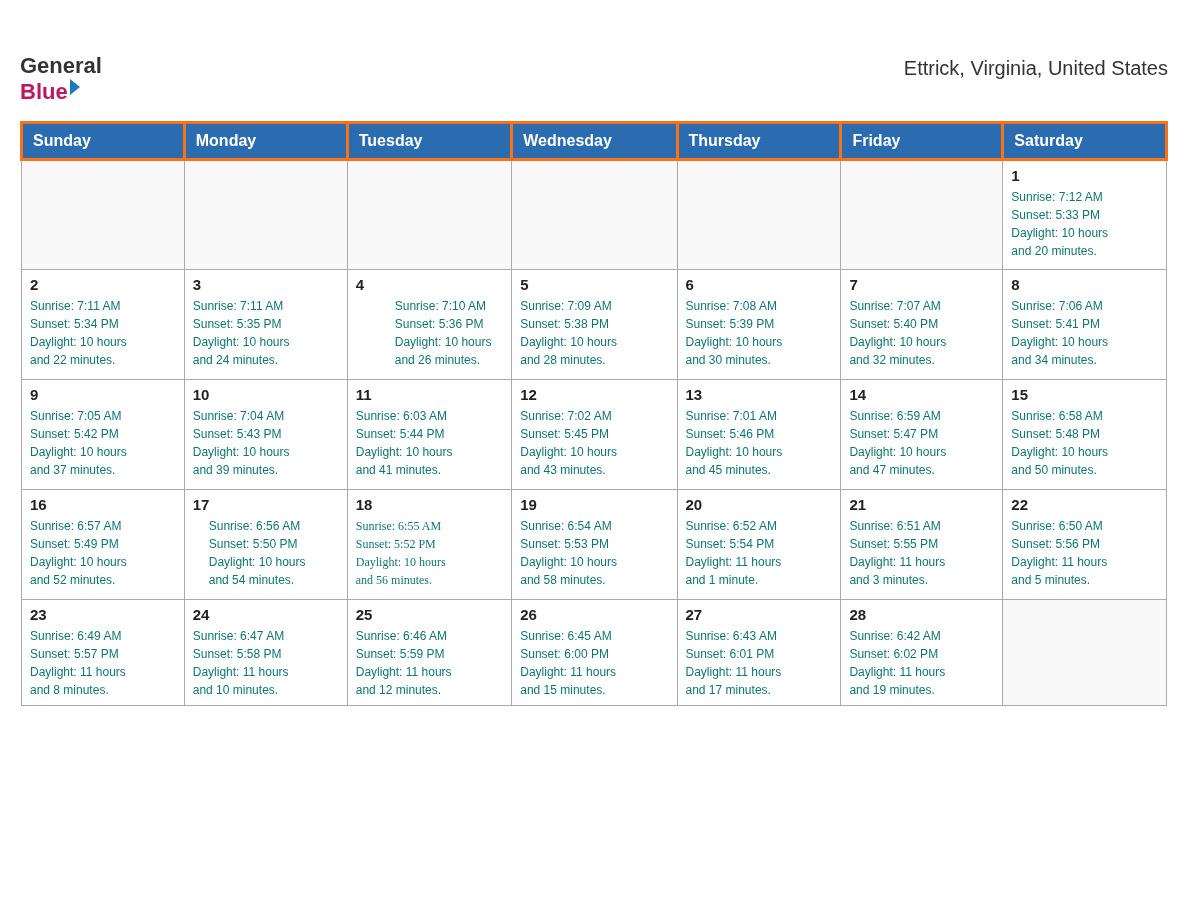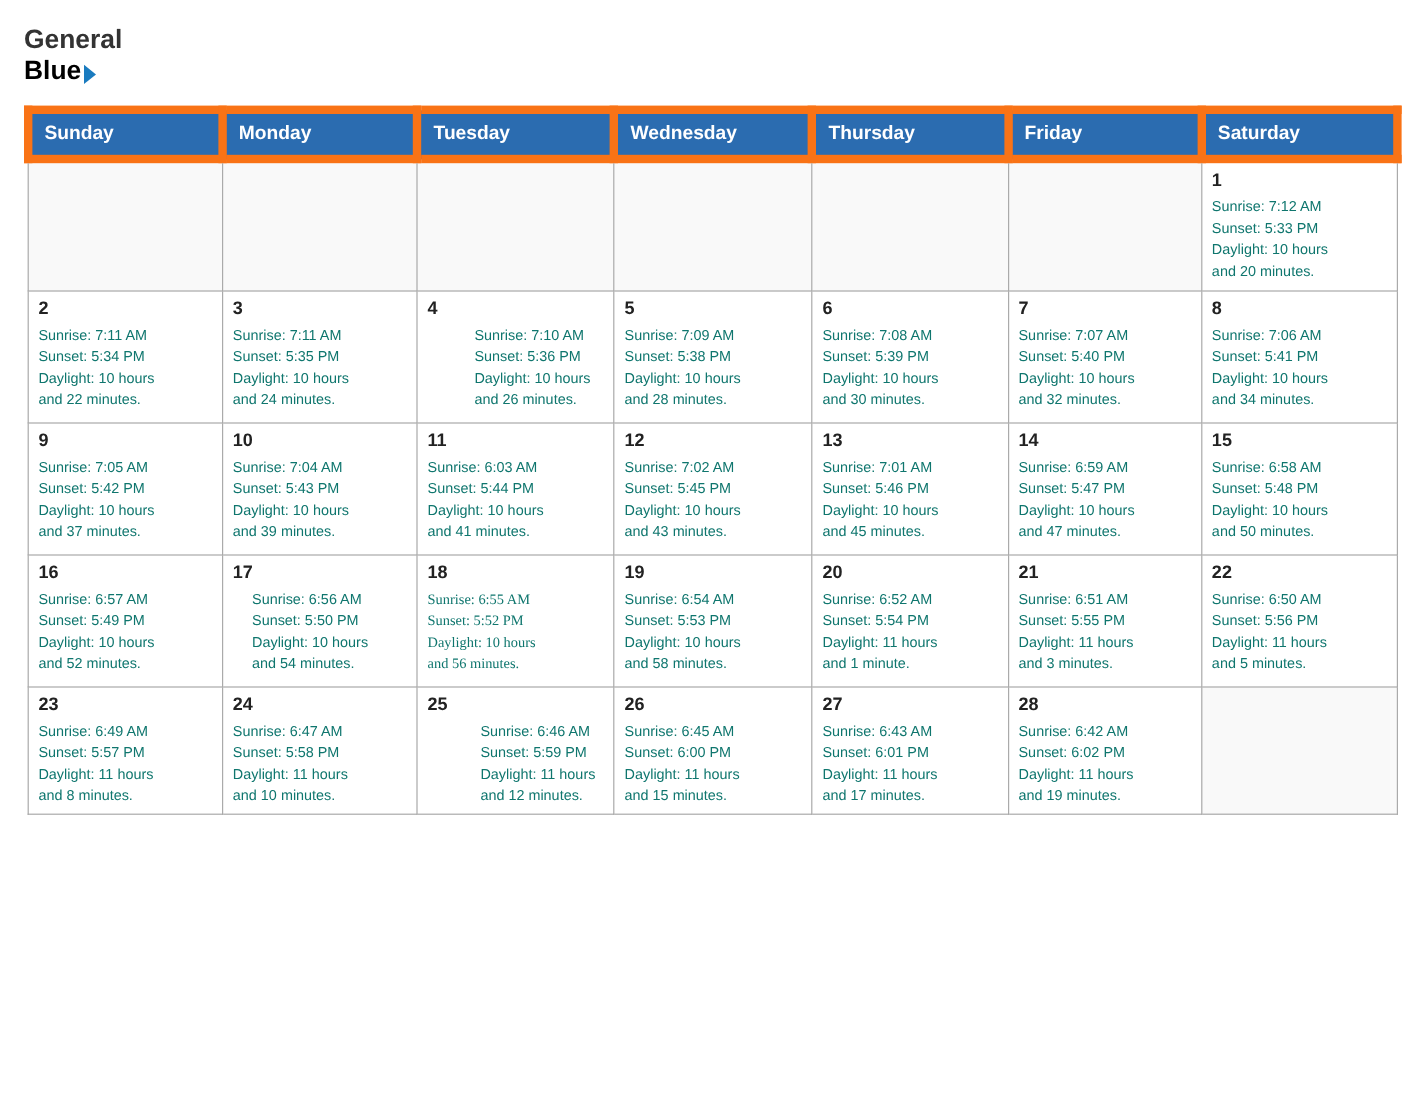--- a/index.html
+++ b/index.html
@@ -8,38 +8,39 @@
       background: #fff;
       padding: 20px;
       width: 1188px;
       min-height: 918px;
     }
     .header {
       display: flex;
       justify-content: space-between;
       align-items: flex-start;
       margin-bottom: 16px;
+      margin-top: 33px;
     }
     .logo {
       display: flex;
       flex-direction: column;
       align-items: flex-start;
     }
     .logo-general {
       font-size: 22px;
       font-weight: bold;
       color: #333;
       letter-spacing: 0;
     }
     .logo-blue {
       font-size: 22px;
       font-weight: bold;
-      color: #000000;
+      color: #be185d;
       display: flex;
-      align-items: flex-end;
+      align-items: flex-start;
     }
     .logo-arrow {
       width: 0;
       height: 0;
       border-left: 10px solid #1a7bbf;
       border-top: 8px solid transparent;
       border-bottom: 8px solid transparent;
       display: inline-block;
       margin-left: 2px;
       margin-bottom: 2px;
@@ -62,21 +63,21 @@
       border-collapse: collapse;
       border: 1px solid #999;
     }
     .calendar th {
       background-color: #2b6cb0;
       color: #fff;
       font-size: 16px;
       font-weight: bold;
       padding: 8px 10px;
       text-align: left;
-      border: 7px solid #f97316;
+      border: 3px solid #f97316;
     }
     .calendar td {
       border: 1px solid #aaa;
       vertical-align: top;
       padding: 6px 8px;
       width: 170px;
       min-height: 110px;
       height: 110px;
     }
     .day-num {
@@ -102,20 +103,21 @@
 
 <div class="header">
   <div class="logo">
     <div class="logo-general">General</div>
     <div class="logo-blue">
       <span>Blue</span>
       <span class="logo-arrow"></span>
     </div>
   </div>
   <div class="title-block">
+    <div class="location">Ettrick, Virginia, United States</div>
   </div>
 </div>
 
 <table class="calendar">
   <thead>
     <tr>
     <th>Sunday</th>
         <th>Monday</th>
         <th>Tuesday</th>
         <th>Wednesday</th>
@@ -303,21 +305,21 @@
         </td>
         <td>
           <div class="day-num">24</div>
           <div class="day-info" style="white-space: pre-line;">Sunrise: 6:47 AM
 Sunset: 5:58 PM
 Daylight: 11 hours
 and 10 minutes.</div>
         </td>
         <td>
           <div class="day-num">25</div>
-          <div class="day-info" style="white-space: pre-line; margin-left: 44px;">Sunrise: 6:46 AM
+          <div class="day-info" style="white-space: pre-line;">Sunrise: 6:46 AM
 Sunset: 5:59 PM
 Daylight: 11 hours
 and 12 minutes.</div>
         </td>
         <td>
           <div class="day-num">26</div>
           <div class="day-info" style="white-space: pre-line;">Sunrise: 6:45 AM
 Sunset: 6:00 PM
 Daylight: 11 hours
 and 15 minutes.</div>

